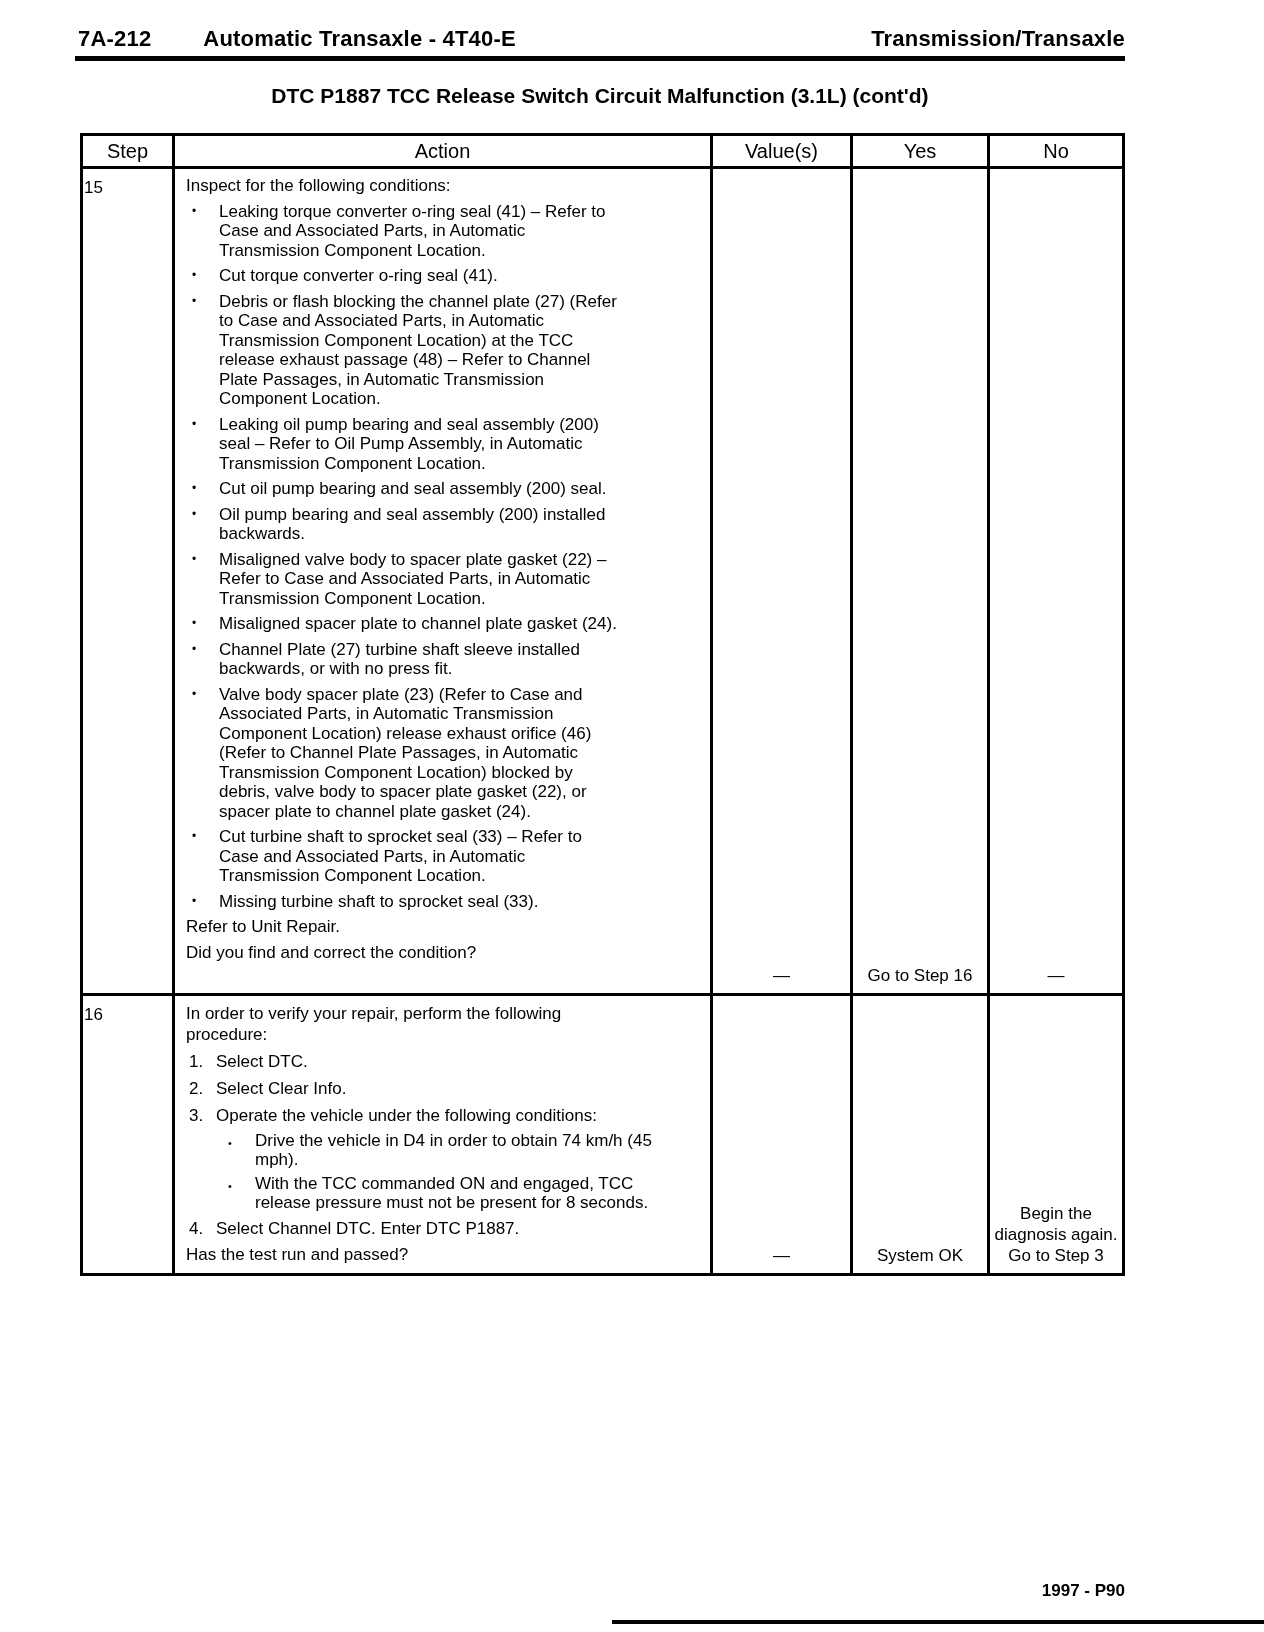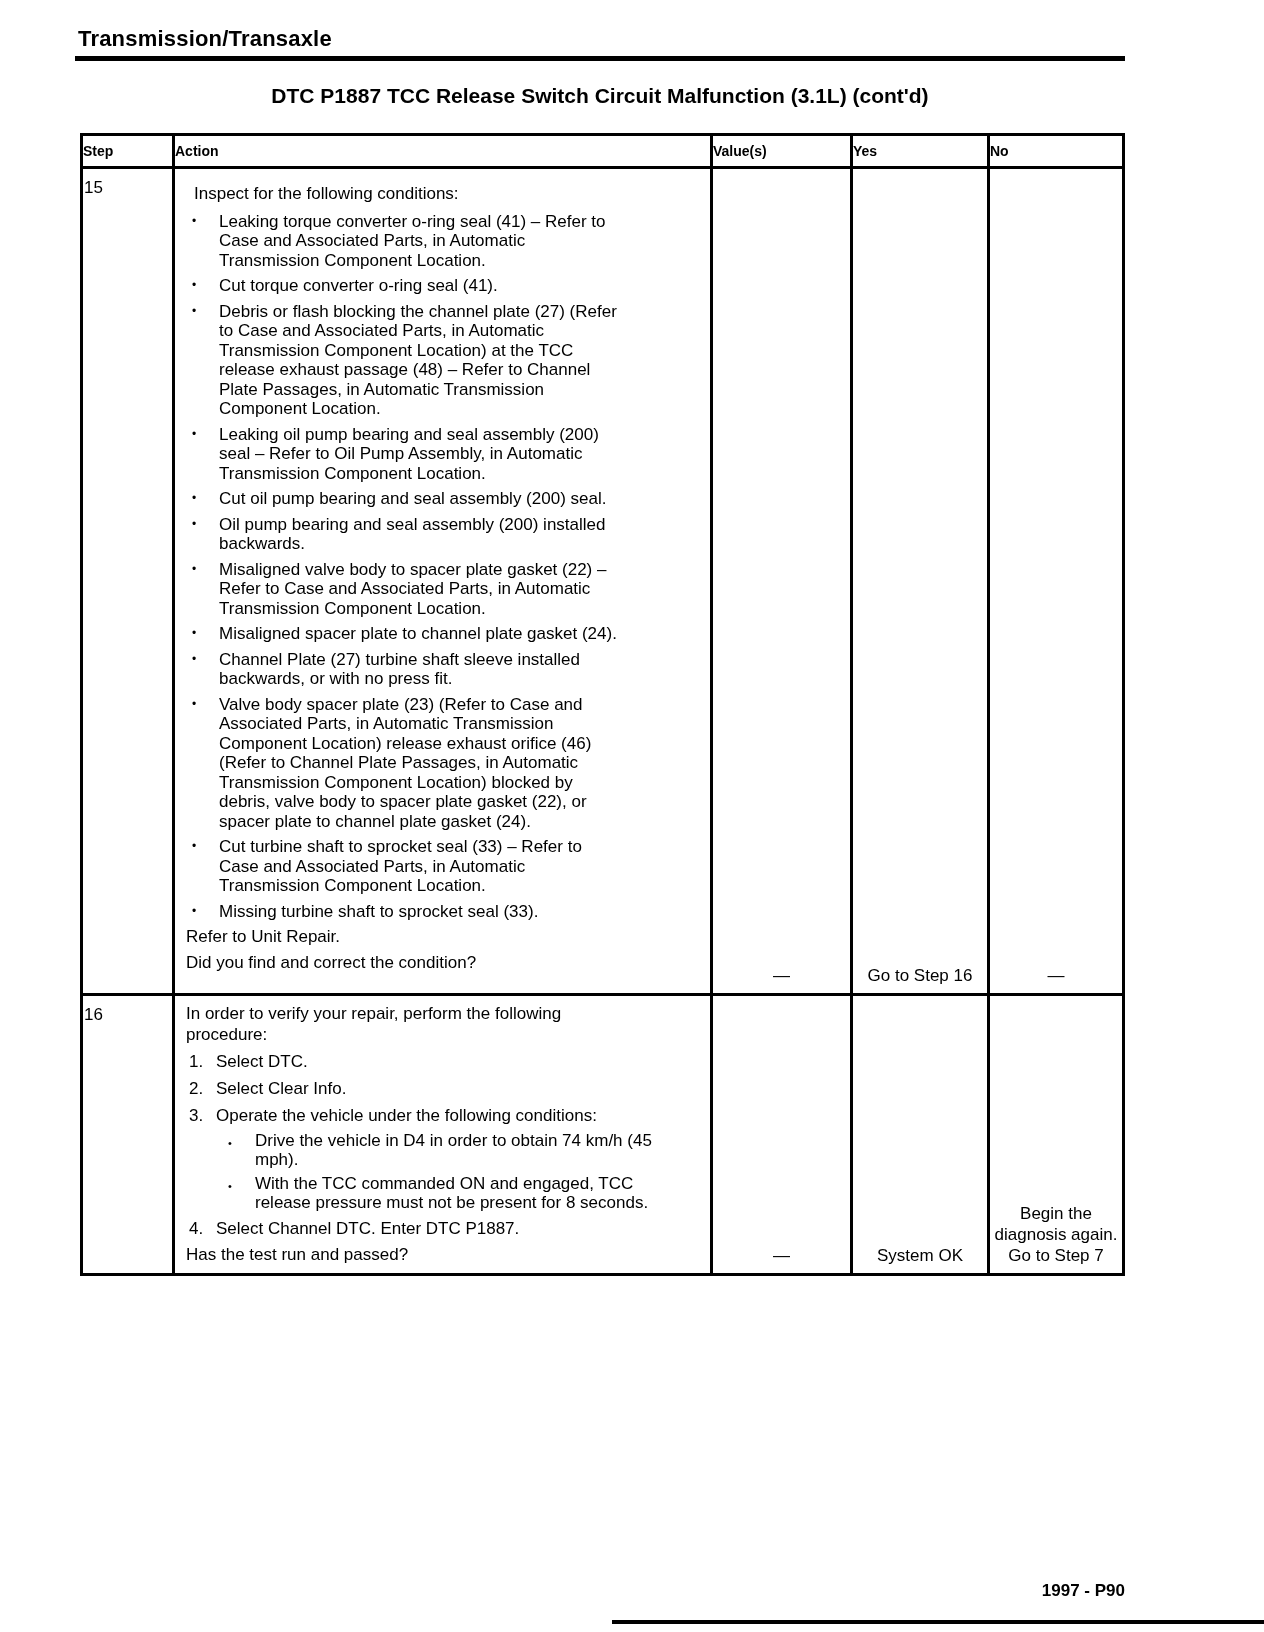--- a/index.html
+++ b/index.html
@@ -24,28 +24,28 @@
     border-collapse:collapse;table-layout:fixed;width:1042px;
     font-size:17px;
   }
   table.diag col.c-step{width:92px;}
   table.diag col.c-action{width:538px;}
   table.diag col.c-value{width:140px;}
   table.diag col.c-yes{width:137px;}
   table.diag col.c-no{width:135px;}
   table.diag th, table.diag td{border:3px solid #000;}
   table.diag th{
-    height:30px;font-size:14px;font-weight:bold;text-align:left;vertical-align:middle;padding:0;
+    height:30px;font-size:20px;font-weight:normal;text-align:center;vertical-align:middle;padding:0;
   }
   td.step{vertical-align:top;text-align:left;padding-top:9px;font-size:17px;}
   td.action{vertical-align:top;padding:7px 8px 6px 11px;line-height:19.5px;}
   td.ansv{vertical-align:bottom;text-align:center;padding:0 4px 7px 4px;line-height:21px;}
   .row15{height:827px;}
   .row16{height:280px;}
-  p.intro{margin:8px;}
+  p.intro{margin:0;}
   p.intro16{margin:0;max-width:440px;line-height:21px;}
   ul.blist, ol.nlist{list-style:none;margin:0;padding:0;}
   li.bi{display:flex;margin-top:6px;}
   .bg{flex:0 0 27px;padding-left:6px;font-size:12px;line-height:19.5px;}
   .bt{flex:0 1 auto;max-width:400px;}
   li.ni{display:flex;margin-top:6px;line-height:21px;}
   .num{flex:0 0 27px;padding-left:3px;}
   .nt{flex:0 1 auto;max-width:460px;}
   ul.sublist{list-style:none;margin:0;padding:0 0 0 36px;}
   li.sbi{display:flex;margin-top:5px;}
@@ -58,20 +58,24 @@
     text-align:right;font-weight:bold;font-size:17px;
   }
   .bottomline{position:absolute;top:1620px;left:612px;width:652px;height:4px;background:#000;}
 </style>
 </head>
 <body>
 
 <div class="page">
 
   <div class="runhead">
+    <span class="rh-left">
+      <span>7A-212</span>
+      <span>Automatic Transaxle - 4T40-E</span>
+    </span>
     <span class="rh-right">Transmission/Transaxle</span>
   </div>
   <div class="headrule"></div>
 
   <div class="doc-title">DTC P1887 TCC Release Switch Circuit Malfunction (3.1L) (cont'd)</div>
 
   <table class="diag">
     <colgroup>
       <col class="c-step">
         <col class="c-action">
@@ -184,21 +188,21 @@
                 <span class="num">4.</span>
                 <span class="nt">Select Channel DTC. Enter DTC P1887.</span>
               </li>
           </ol>
           <p class="plain">Has the test run and passed?</p>
         </td>
         <td class="ansv">—</td>
         <td class="ansv">System OK</td>
         <td class="ansv no-multiline">Begin the
 diagnosis again.
-Go to Step 7</td>
+Go to Step 3</td>
       </tr>
     </tbody>
   </table>
 
   <div class="footer-code">1997 - P90</div>
   <div class="bottomline"></div>
 
 </div>
 
 </body></html>

